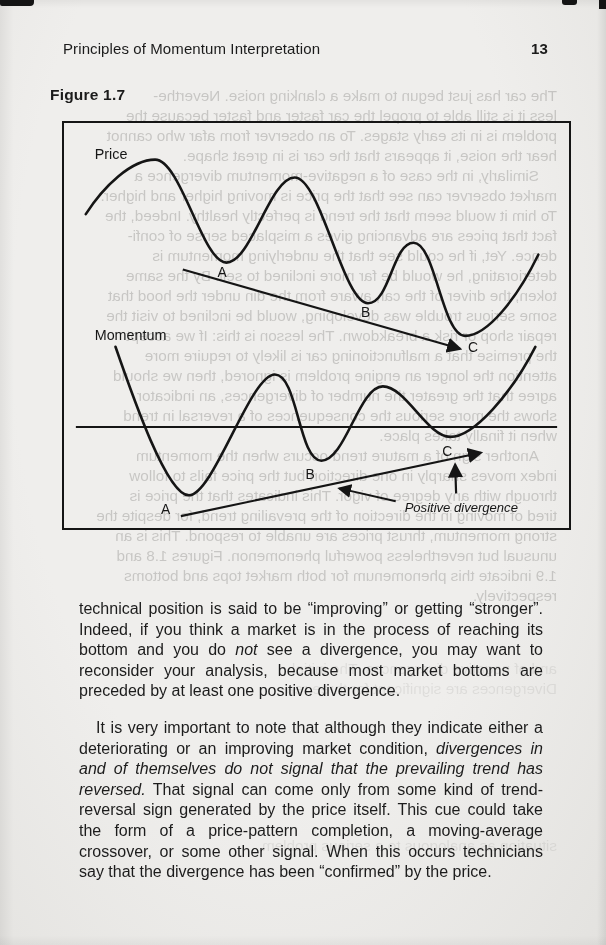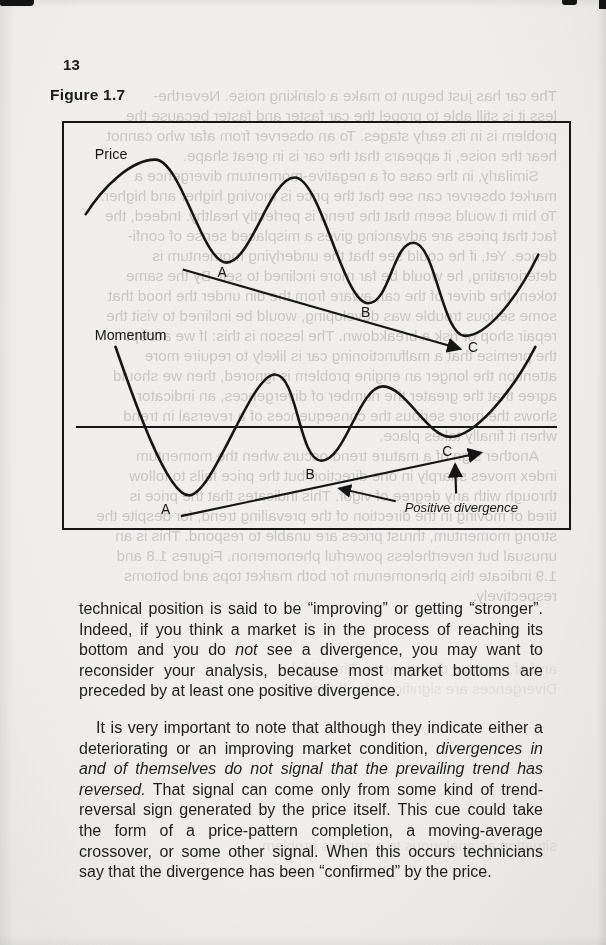--- a/index.html
+++ b/index.html
@@ -11,21 +11,21 @@
       linear-gradient(to left, rgba(0,0,0,0.08), rgba(0,0,0,0) 9px),
       linear-gradient(to bottom, rgba(0,0,0,0.05), rgba(0,0,0,0) 8px),
       linear-gradient(to top, rgba(0,0,0,0.04), rgba(0,0,0,0) 10px),
       radial-gradient(ellipse at 45% 35%, #efeeec 55%, #e3e2df 100%);
   }
   .corner{position:absolute;background:#141414;}
   .corner-tl{left:0;top:0;width:34px;height:6px;border-radius:0 0 4px 2px;}
   .corner-tm{left:562px;top:0;width:15px;height:5px;border-radius:0 0 3px 3px;}
   .corner-tr{left:599px;top:0;width:7px;height:9px;}
   .header{position:absolute;left:63px;top:40px;width:485px;display:flex;justify-content:space-between;align-items:baseline;font-size:15px;letter-spacing:0.1px;}
-  .pageno{font-weight:bold;margin-top:16px;}
+  .pageno{font-weight:bold;}
   .figcap{position:absolute;left:50px;top:86px;font-size:15.5px;font-weight:bold;letter-spacing:0.2px;}
   
   .bleed{
     position:absolute;left:52px;width:505px;
     transform:scaleX(-1);
     color:#7d7c79;font-size:15.3px;line-height:20px;
     filter:blur(0.35px);
   }
   .bleed-main{top:86px;opacity:0.34;}
   .bleed-frag{opacity:0.14;}
@@ -75,20 +75,21 @@
       <div class="bl">strong momentum, thrust prices are unable to respond. This is an</div>
       <div class="bl">unusual but nevertheless powerful phenomenon. Figures 1.8 and</div>
       <div class="bl">1.9 indicate this phenomenum for both market tops and bottoms</div>
       <div class="bl">respectively.</div>
     </div>
   <div class="bleed bleed-frag" style="top:659px">and of negative divergences. The initial</div>
   <div class="bleed bleed-frag" style="top:679px">Divergences are significant for three rea-</div>
   <div class="bleed bleed-frag" style="top:836px">situation as analogous to a serious problem</div>
 
   <div class="header">
+    <span>Principles of Momentum Interpretation</span>
     <span class="pageno">13</span>
   </div>
 
   <div class="figcap">Figure 1.7</div>
 
   <div class="figure-box">
     <svg viewBox="0 0 486 409">
       <defs>
         <marker id="ah" viewBox="0 0 10 10" refX="8.5" refY="5" markerWidth="7" markerHeight="7" orient="auto-start-reverse">
           <path d="M0 0 L10 5 L0 10 z" fill="#151515"></path>

